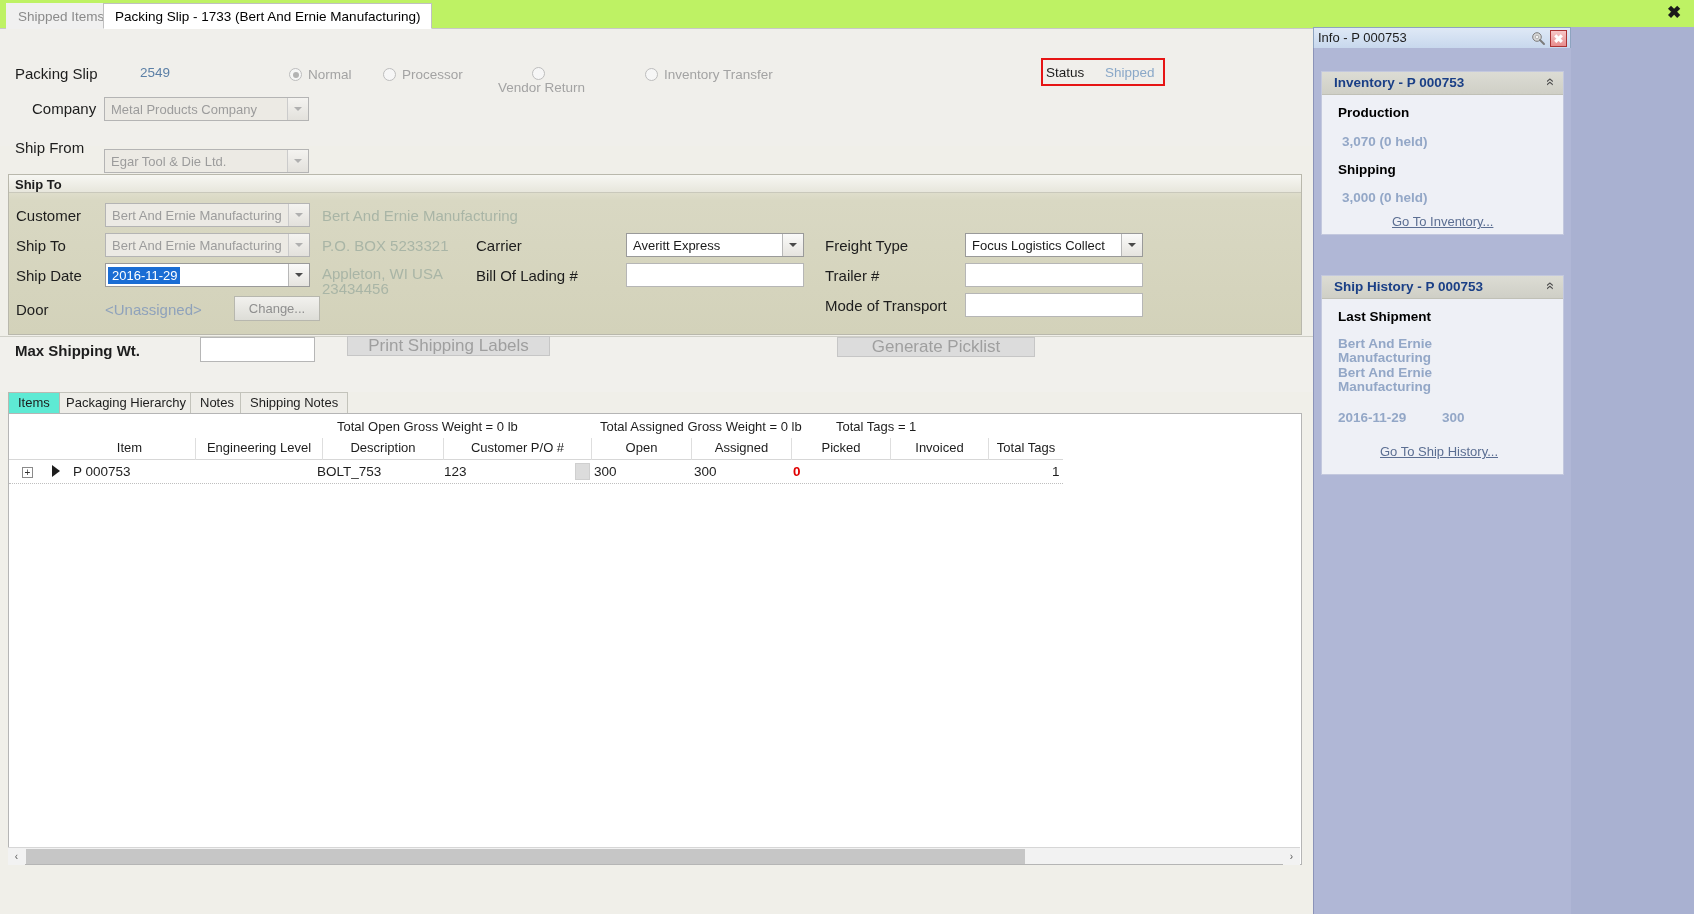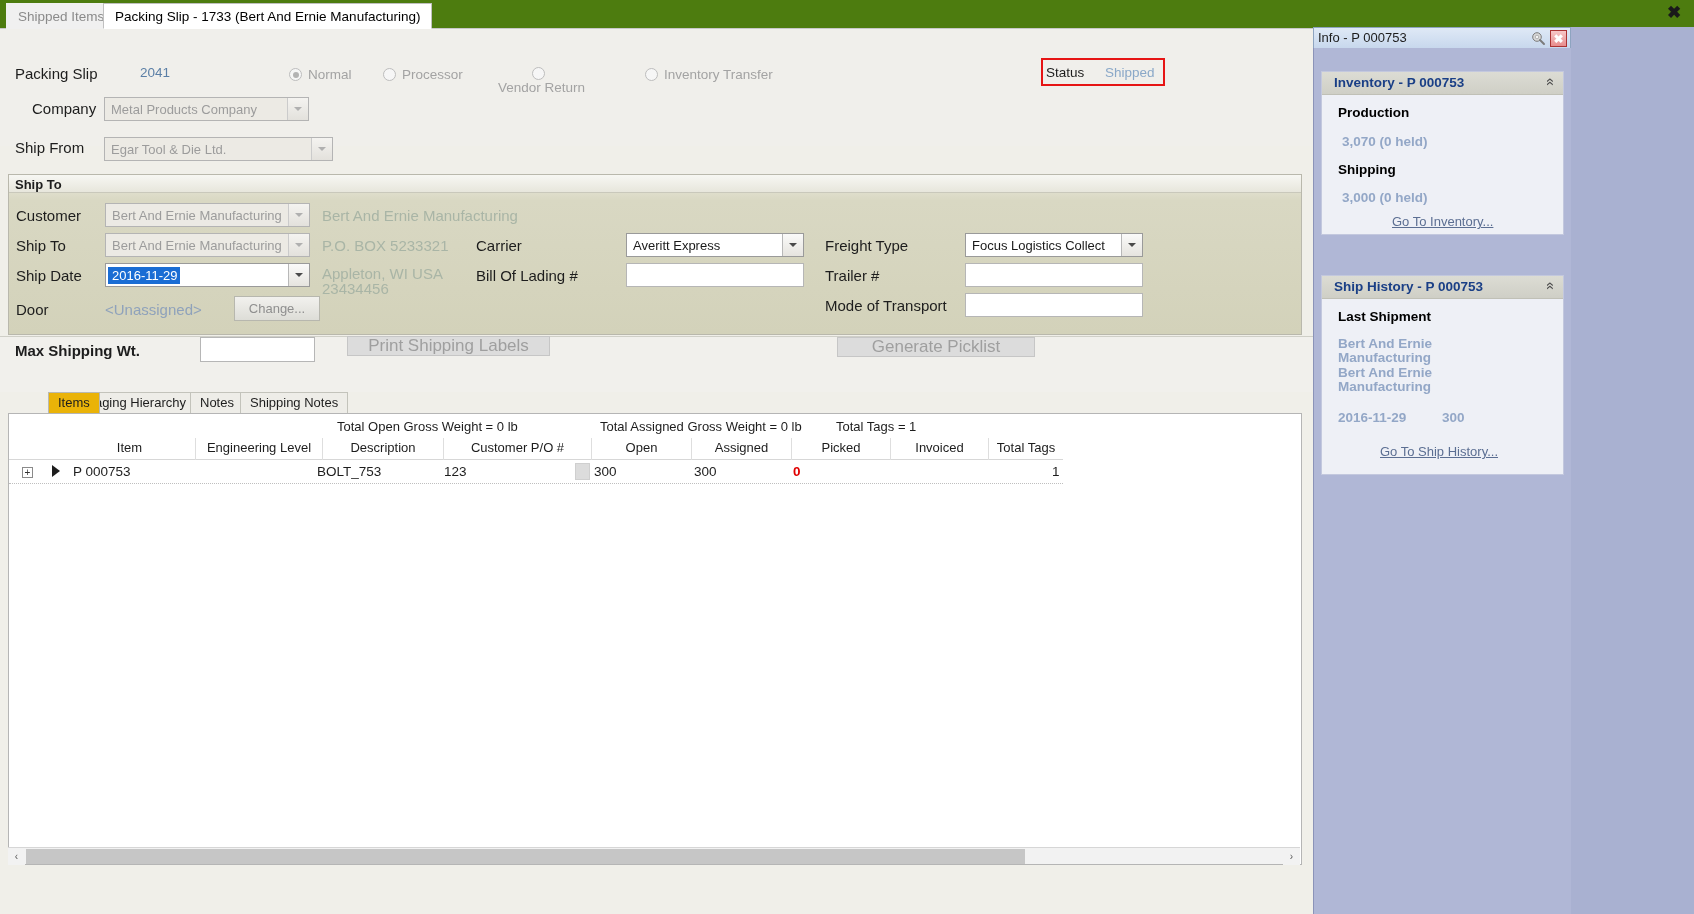--- a/index.html
+++ b/index.html
@@ -10,21 +10,21 @@
     background: #ffffff;
     font-family: "Liberation Sans", sans-serif;
     font-size: 13px;
     color: #000;
   }
   #app { position: relative; width: 1694px; height: 914px; background:#fff; }
 
   
   .tabstrip {
     position: absolute; left: 0; top: 0; width: 1694px; height: 29px;
-    background: #4d7c0f;
+    background: #bef264;
     border-bottom: 1px solid #c8c8c8;
   }
   .tab {
     position: absolute; top: 3px; height: 26px;
     padding: 5px 11px 0 11px;
     font-size: 13.5px;
     background: #f0f0f0;
     color: #8a8a8a;
     border: 1px solid transparent;
     cursor: default;
@@ -136,21 +136,21 @@
     display:flex; align-items:center; justify-content:center;
   }
 
   
   .ltabs { position:absolute; left: 8px; top: 363px; width:1294px; height: 21px; }
   .ltab {
     position:absolute; top:0; height: 21px; padding: 2px 9px 0 9px;
     font-size: 13px; background: #eeede8; border: 1px solid #c3c3bb; border-bottom:none;
     color:#1d1d1d; white-space:nowrap;
   }
-  .ltab.active { background:#eab308; border-color:#b9b9b1; z-index:2;margin-left:40px; }
+  .ltab.active { background:#5eead4; border-color:#b9b9b1; z-index:2; }
 
   
   .grid {
     position:absolute; left: 8px; top: 384px; width: 1294px; height: 452px;
     background: #ffffff; border: 1px solid #b5b5b5;
   }
   .grid-totals {
     position:absolute; left:0; top:0; width:100%; height:24px;
     font-size:13px; color:#1d1d1d;
   }
@@ -258,21 +258,21 @@
     </div>
     <div class="tab-caret"></div>
     <div class="win-close">✖</div>
   </div>
 
   <div class="form-area">
 
     <div class="form-top">
 
       <div class="lbl" style="left:15px; top:36px;">Packing Slip</div>
-      <div class="val-blue" style="left:140px; top:36px;">2041</div>
+      <div class="val-blue" style="left:140px; top:36px;">2549</div>
 
       <div class="radio" style="left:289px; top:38px;">
         <span class="ring">
             <span class="dot"></span>
           </span>
         <span class="rlabel">Normal</span>
       </div>
       <div class="radio" style="left:383px; top:38px;">
         <span class="ring"></span>
         <span class="rlabel">Processor</span>
@@ -292,21 +292,21 @@
 
       <div class="lbl" style="left:15px; top:71px;margin-left:17px;">Company</div>
       <div class="combo" style="left:104px; top:68px; width:205px;">
         <span class="ctext">Metal Products Company</span>
         <span class="cbtn">
             <span class="arrow-dn"></span>
           </span>
       </div>
 
       <div class="lbl" style="left:15px; top:110px;">Ship From</div>
-      <div class="combo" style="left:104px; top:108px; width:229px;">
+      <div class="combo" style="left:104px; top:120px; width:205px;">
         <span class="ctext">Egar Tool &amp; Die Ltd.</span>
         <span class="cbtn">
             <span class="arrow-dn"></span>
           </span>
       </div>
     </div>
 
     <div class="shipto">
       <div class="shipto-hdr">
         <span>Ship To</span>

